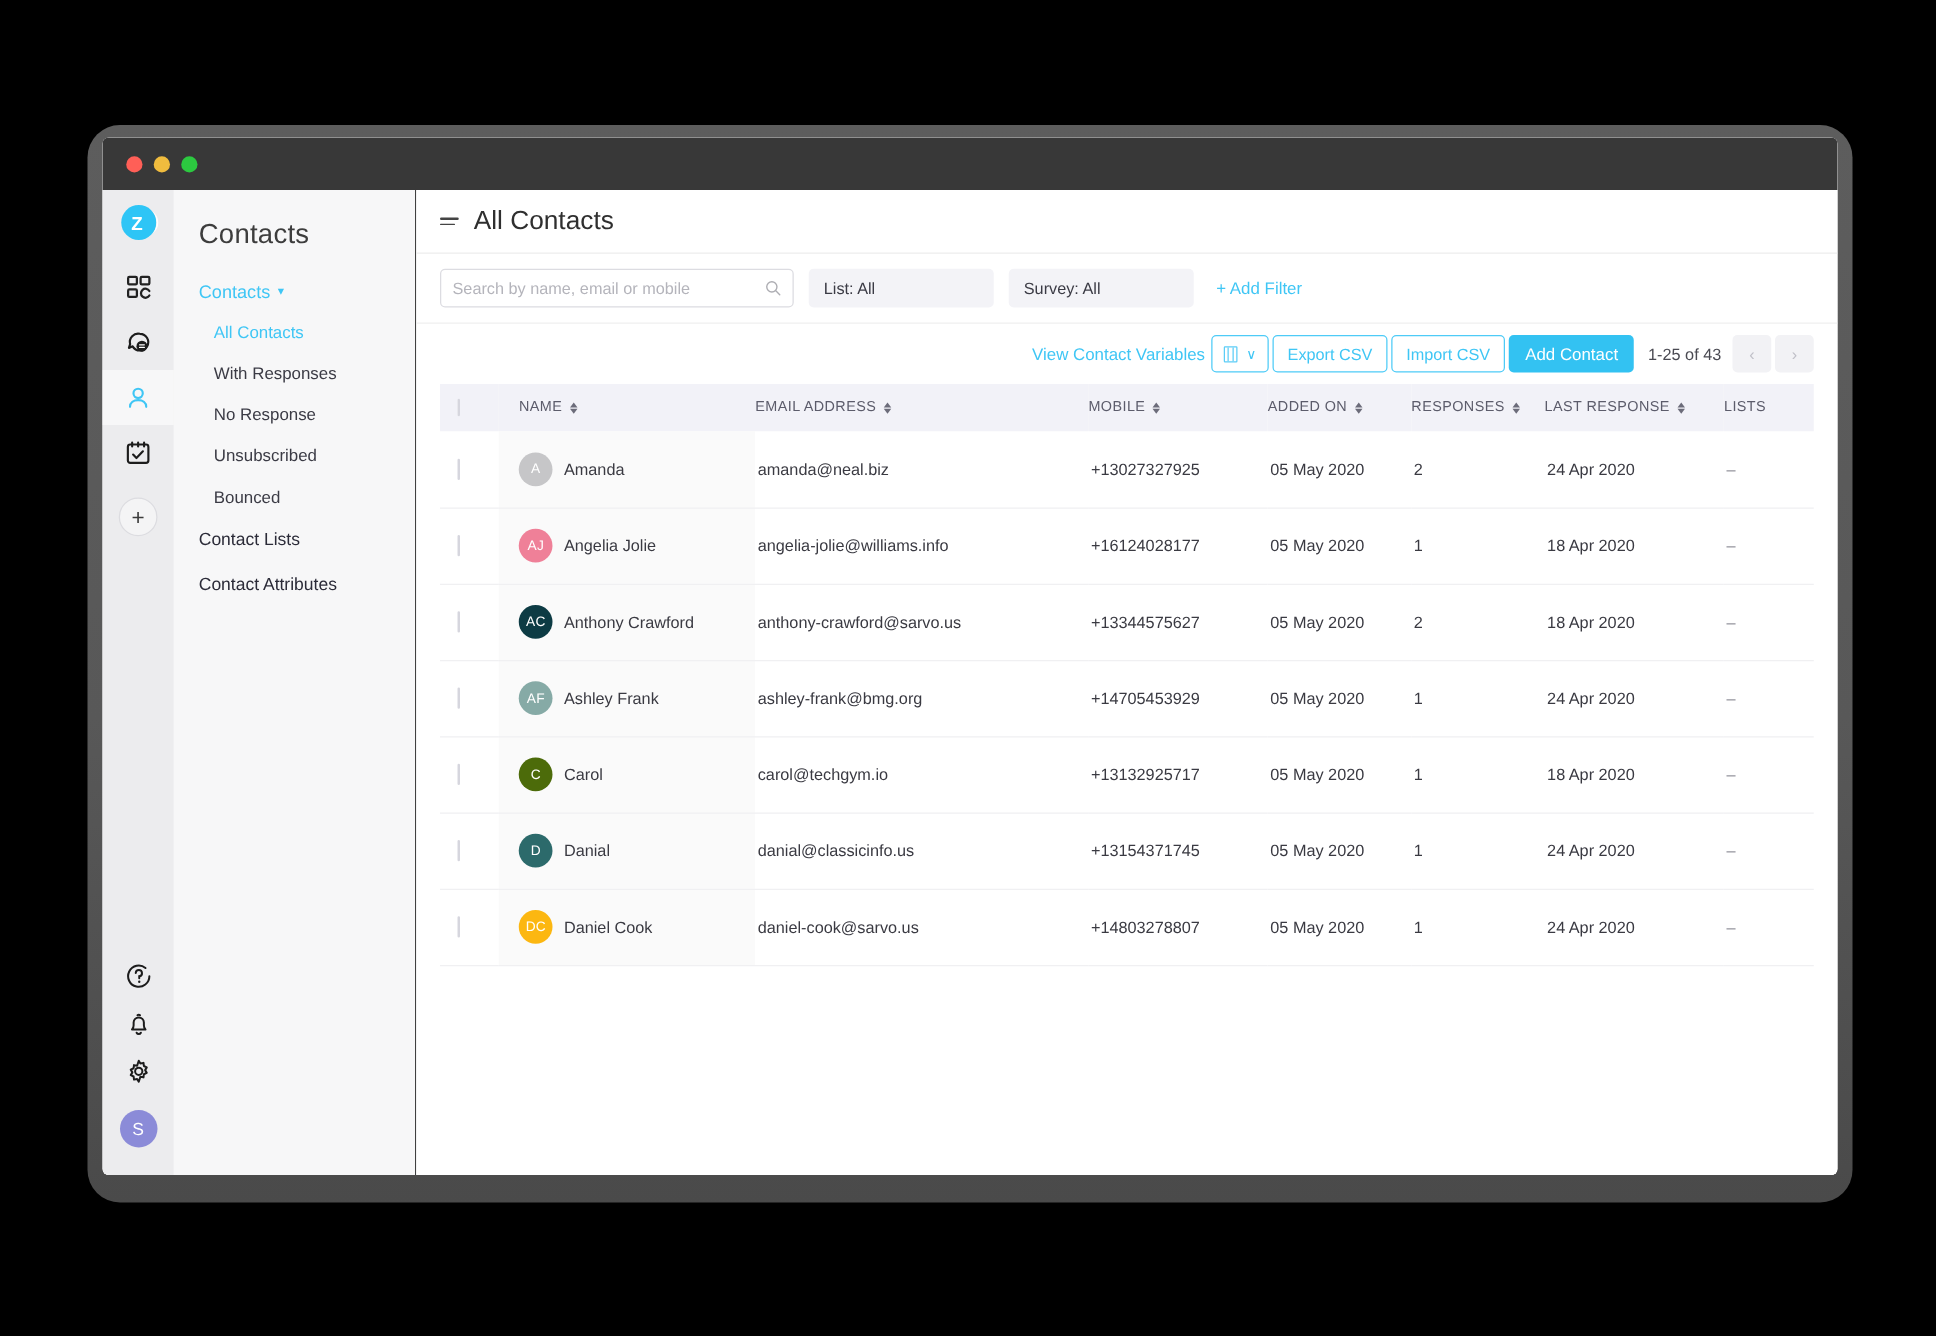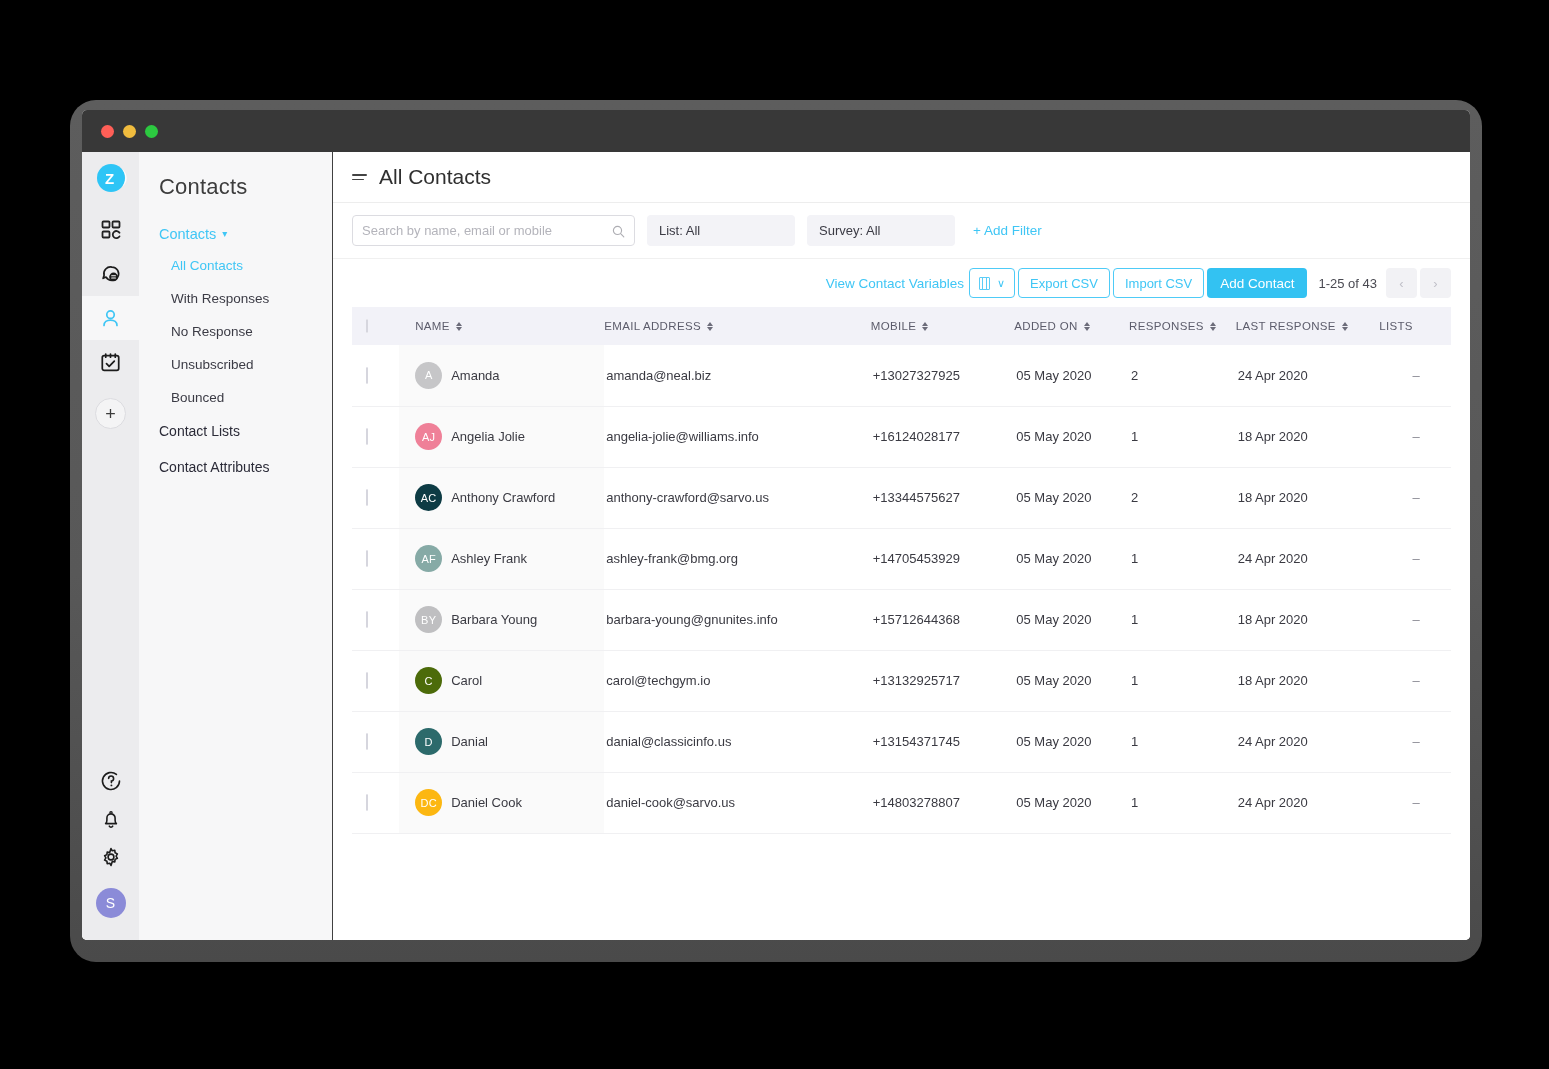--- a/index.html
+++ b/index.html
@@ -200,21 +200,21 @@
   tbody tr { border-bottom: 1px solid #f0f0f2; }
   tbody td { height: 61px; font-size: 13px; color: #3a3a42; padding: 0; vertical-align: middle; }
 
   .col-check { width: 46px; padding-left: 14px !important; }
   .col-name  { width: 200px; background: #fafafa; }
   .col-email { width: 260px; }
   .col-mobile{ width: 140px; }
   .col-added { width: 112px; }
   .col-resp  { width: 104px; }
   .col-last  { width: 140px; }
-  .col-lists { width: 70px; text-align: center; }
+  .col-lists { width: 70px; }
 
   thead .col-name { background: #f2f2f8; }
 
   .chk {
     width: 15px; height: 15px; border: 1px solid #d6d6de;
     border-radius: 3px; background: #fff; cursor: pointer;
   }
   .name-cell { display: flex; align-items: center; gap: 9px; padding-left: 16px; }
   .avatar {
     width: 27px; height: 27px; border-radius: 50%;
@@ -506,35 +506,20 @@
                   <td class="col-mobile cell-pad">+14705453929</td>
                   <td class="col-added cell-pad">05 May 2020</td>
                   <td class="col-resp cell-pad">1</td>
                   <td class="col-last cell-pad">24 Apr 2020</td>
                   <td class="col-lists cell-pad dash">–</td>
                 </tr>
                 <tr>
                   <td class="col-check"><span class="chk"></span></td>
                   <td class="col-name">
                     <div class="name-cell">
-                      <span class="avatar" style="background:#bfbfc1">BY</span>
-                      <span class="name-text">Barbara Young</span>
-                    </div>
-                  </td>
-                  <td class="col-email cell-pad">barbara-young@gnunites.info</td>
-                  <td class="col-mobile cell-pad">+15712644368</td>
-                  <td class="col-added cell-pad">05 May 2020</td>
-                  <td class="col-resp cell-pad">1</td>
-                  <td class="col-last cell-pad">18 Apr 2020</td>
-                  <td class="col-lists cell-pad dash">–</td>
-                </tr>
-                <tr>
-                  <td class="col-check"><span class="chk"></span></td>
-                  <td class="col-name">
-                    <div class="name-cell">
                       <span class="avatar" style="background:#4c6b0a">C</span>
                       <span class="name-text">Carol</span>
                     </div>
                   </td>
                   <td class="col-email cell-pad">carol@techgym.io</td>
                   <td class="col-mobile cell-pad">+13132925717</td>
                   <td class="col-added cell-pad">05 May 2020</td>
                   <td class="col-resp cell-pad">1</td>
                   <td class="col-last cell-pad">18 Apr 2020</td>
                   <td class="col-lists cell-pad dash">–</td>

